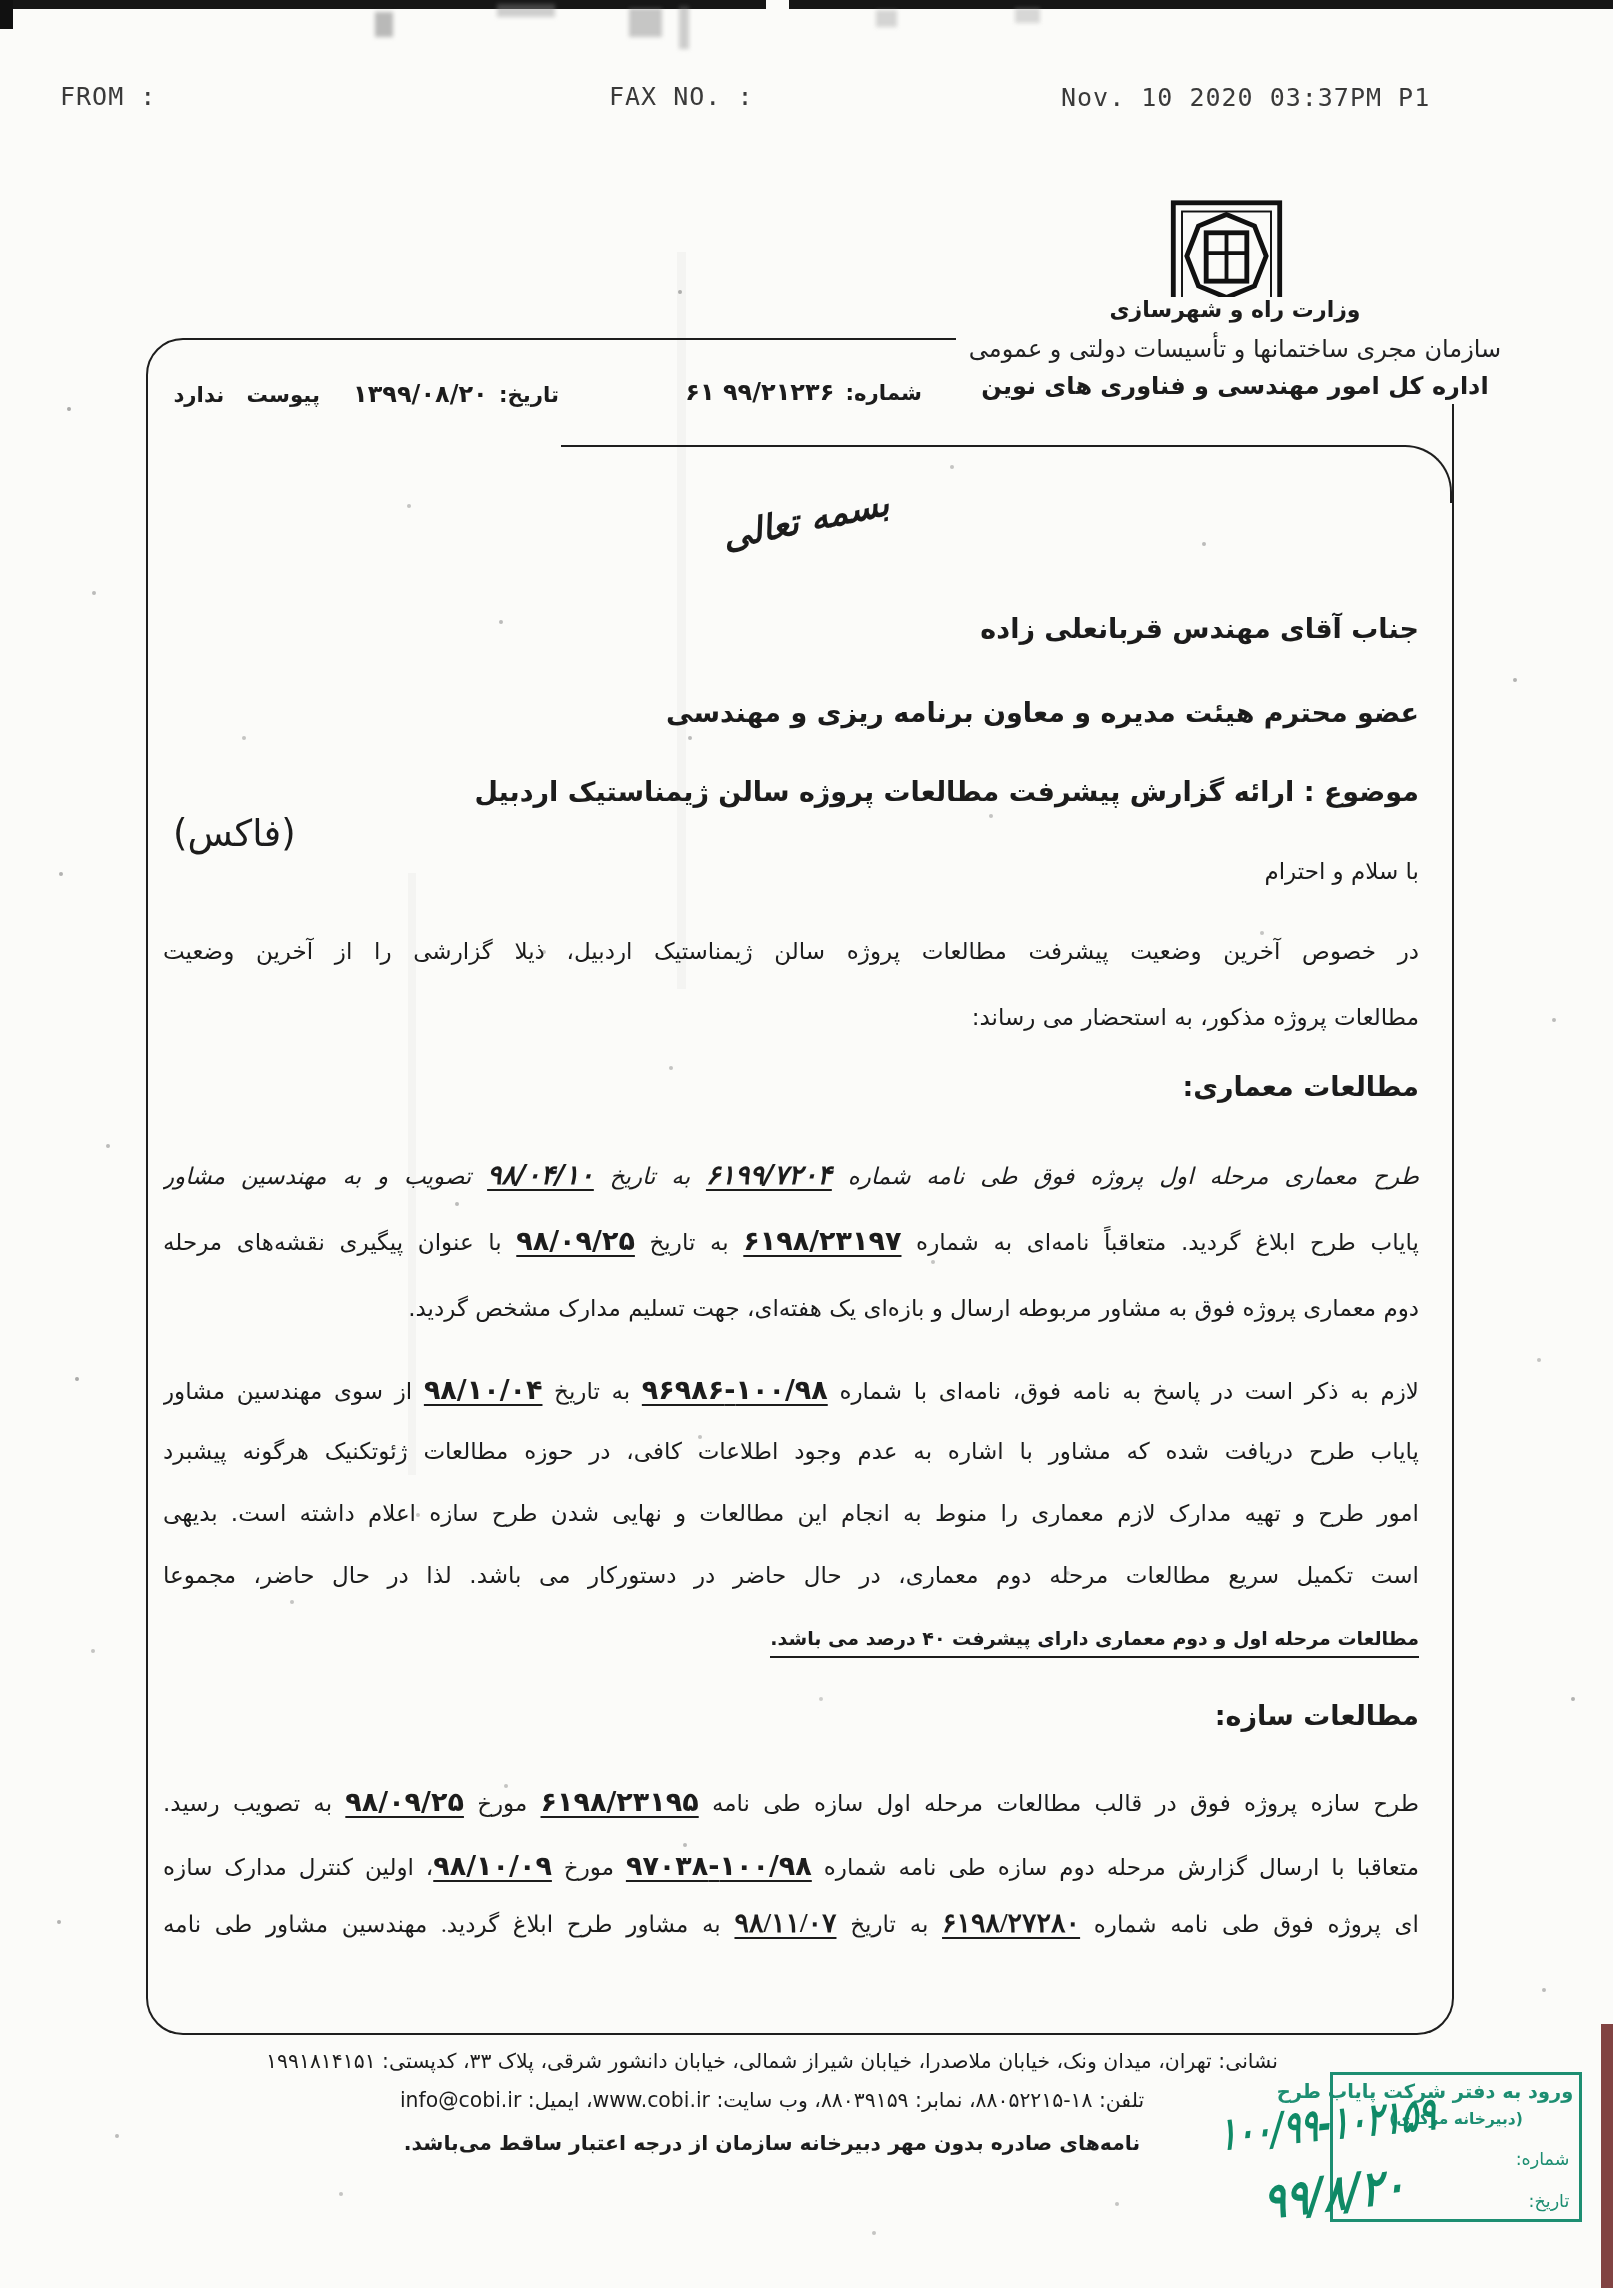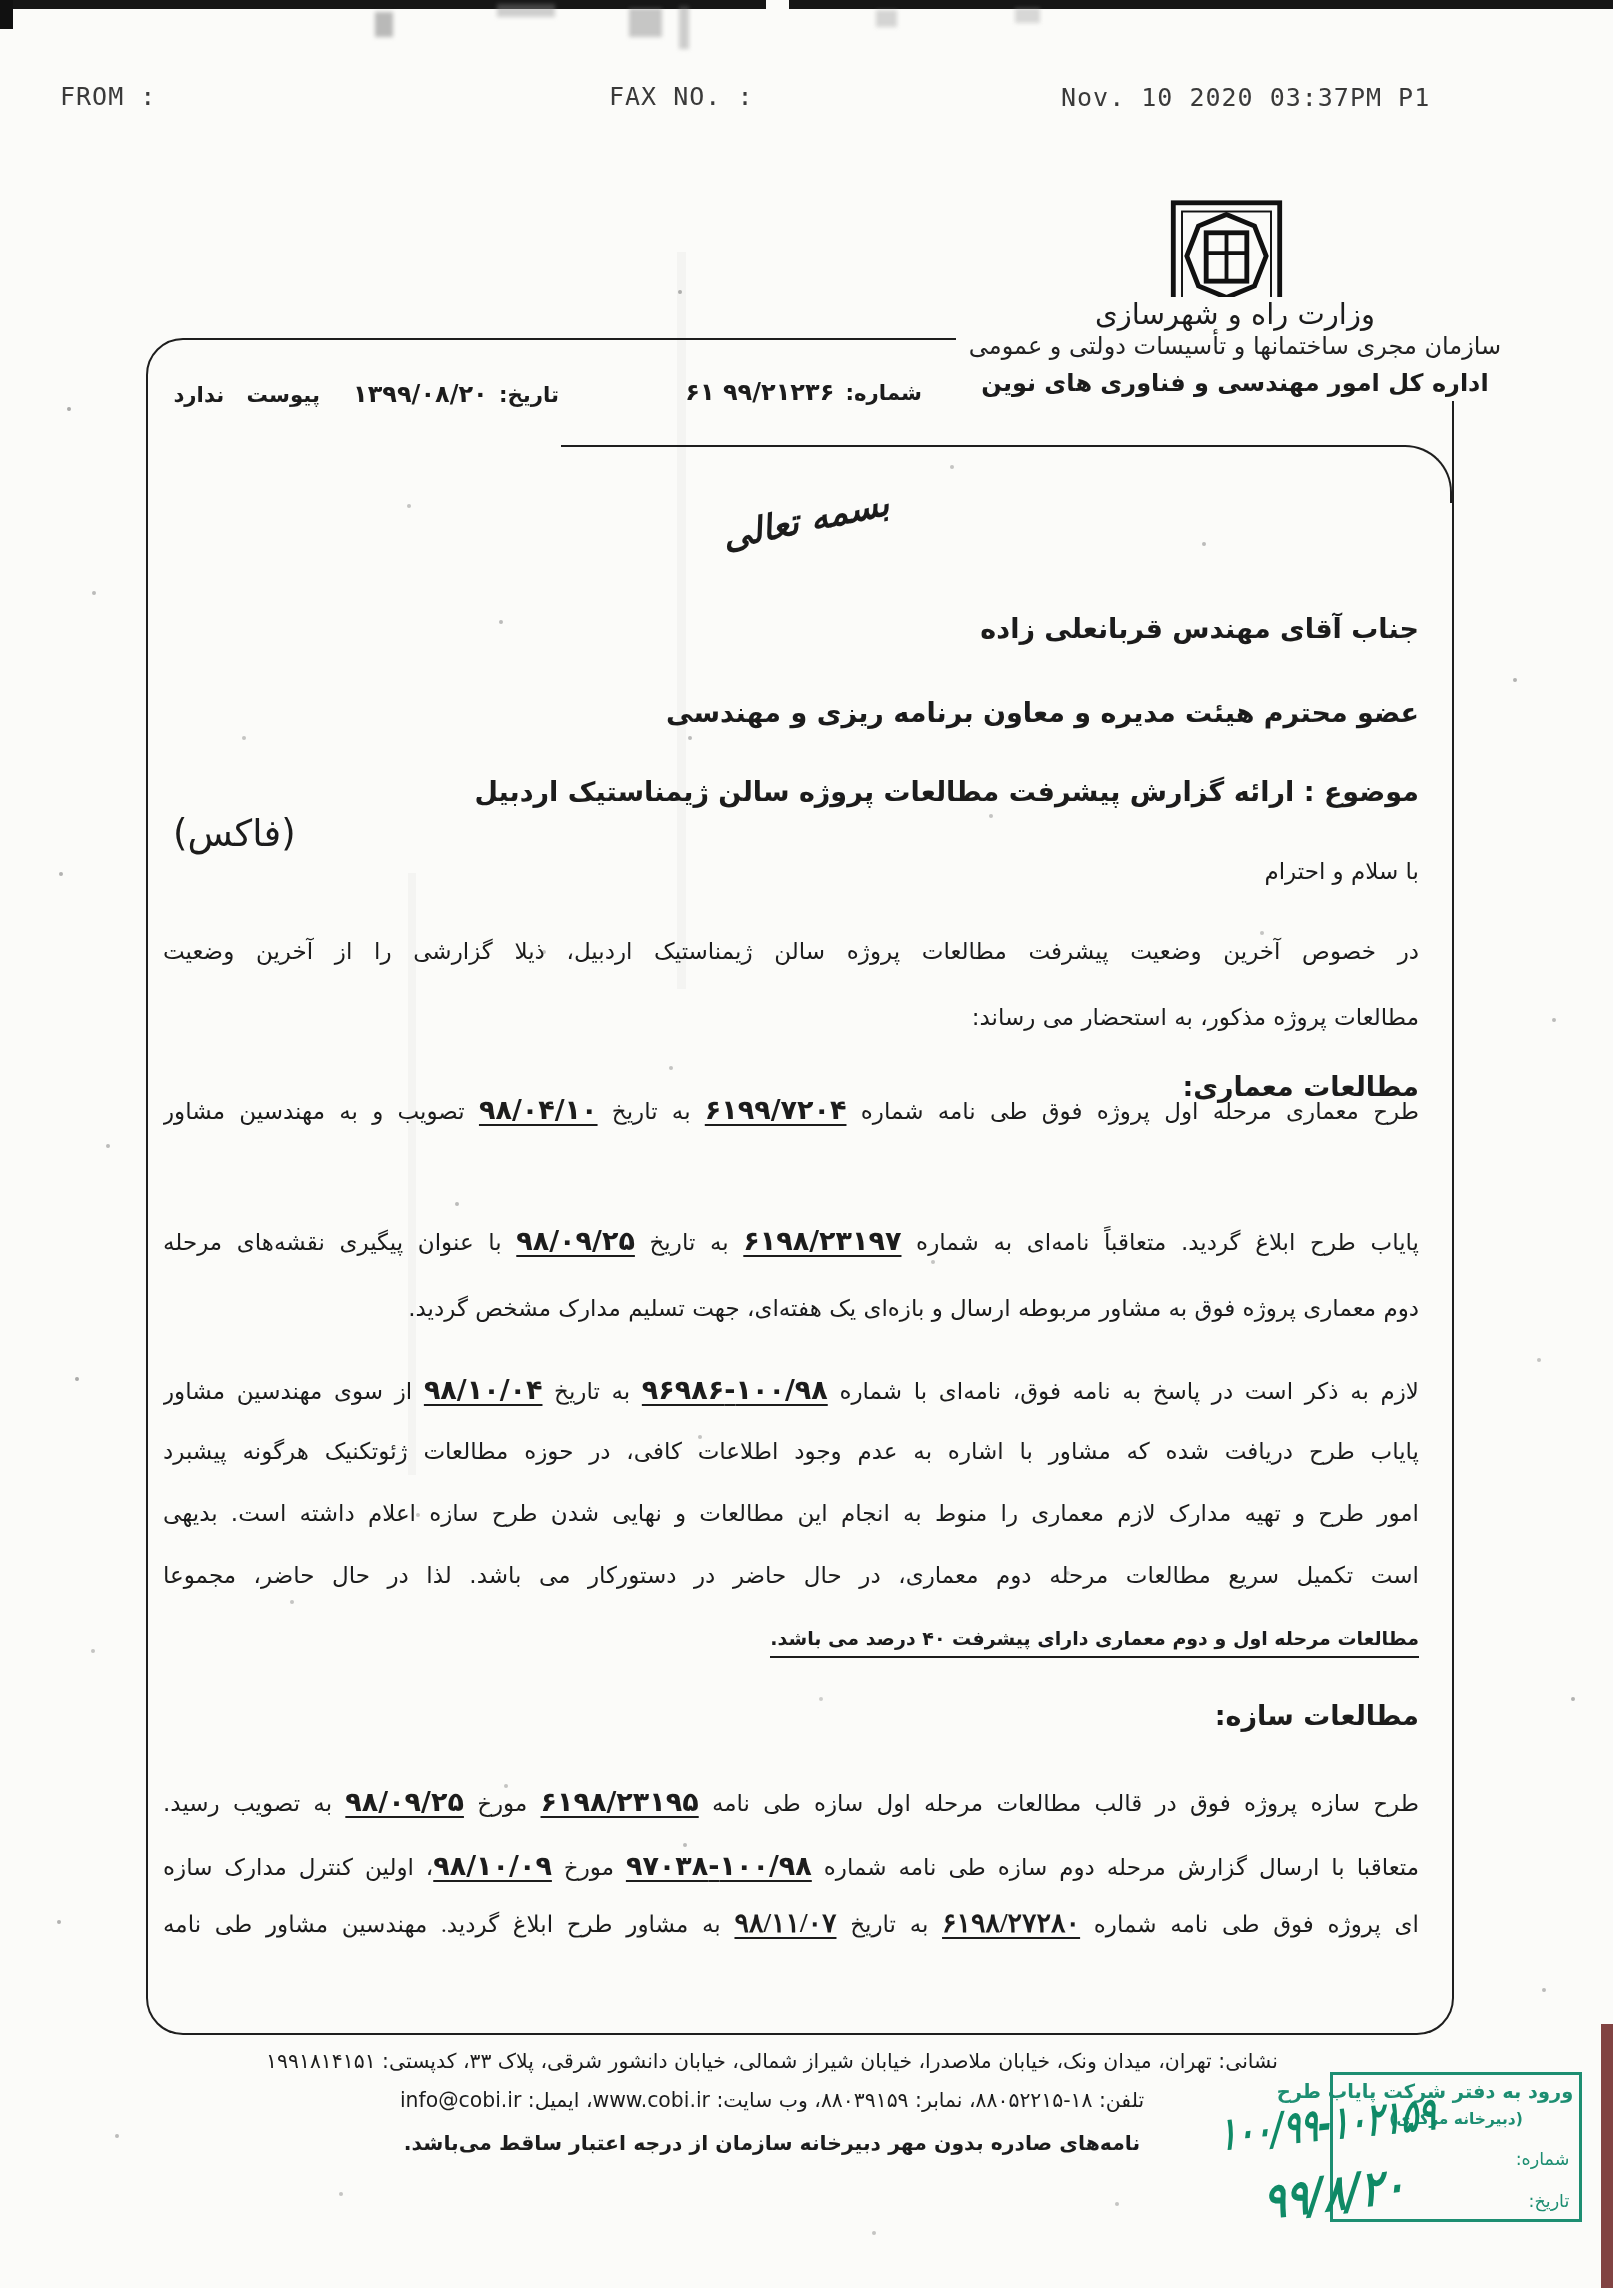--- a/index.html
+++ b/index.html
@@ -26,21 +26,21 @@
     417px 1514px 0 1px rgba(70,70,70,.3),505px 1785px 0 1px rgba(70,70,70,.3),679px 291px 0 1px rgba(70,70,70,.4),
     689px 737px 0 1px rgba(70,70,70,.35),670px 1067px 0 1px rgba(70,70,70,.3),699px 1436px 0 1px rgba(70,70,70,.3),
     684px 1844px 0 1px rgba(70,70,70,.35),951px 466px 0 1px rgba(70,70,70,.3),990px 815px 0 1px rgba(70,70,70,.3),
     932px 1261px 0 1px rgba(70,70,70,.3),1203px 543px 0 1px rgba(70,70,70,.35),1261px 932px 0 1px rgba(70,70,70,.3),
     1514px 679px 0 1px rgba(70,70,70,.4),1553px 1019px 0 1px rgba(70,70,70,.35),1538px 1359px 0 1px rgba(70,70,70,.3),
     1572px 1698px 0 1px rgba(70,70,70,.4),1543px 1989px 0 1px rgba(70,70,70,.35),340px 2193px 0 1px rgba(70,70,70,.3),
     873px 2232px 0 1px rgba(70,70,70,.3),1116px 2203px 0 1px rgba(70,70,70,.3),243px 737px 0 1px rgba(70,70,70,.3),
     291px 1601px 0 1px rgba(70,70,70,.3),820px 1698px 0 1px rgba(70,70,70,.25),1067px 1572px 0 1px rgba(70,70,70,.25);}
   
   .ministry-block{position:absolute;left:956px;top:297px;width:558px;background:#fbfbf9;text-align:center;direction:rtl;}
-  .ministry-name{font-size:29px;font-weight:400;margin-bottom:1px;}
+  .ministry-name{font-size:22px;font-weight:700;margin-bottom:13px;}
   .ministry-org{font-size:24px;margin-bottom:8.7px;color:#222;}
   .ministry-dept{font-size:24px;font-weight:700;padding-bottom:3.9px;}
   
   .frame{position:absolute;left:146px;top:338px;width:1304px;height:1693px;border:2.9px solid #1e1e1e;border-radius:37px;}
   .frame-rule{position:absolute;left:561px;top:445px;width:889px;height:56px;border-top:2.9px solid #1e1e1e;border-right:2.9px solid #1e1e1e;border-top-right-radius:47px;}
   
   .meta{position:absolute;direction:rtl;white-space:nowrap;font-weight:700;}
   .meta .lbl{font-size:21.3px;}
   .meta .val{font-size:24px;}
   
@@ -127,21 +127,21 @@
 <div class="rline bold28" style="top:776px;">موضوع : ارائه گزارش پیشرفت مطالعات پروژه سالن ژیمناستیک اردبیل</div>
 <div class="faxnote">(فاکس)</div>
 
 <div class="rline greet" style="top:858px;">با سلام و احترام</div>
 
 <div class="bl j" style="top:932px;"><span>در خصوص آخرین وضعیت پیشرفت مطالعات پروژه سالن ژیمناستیک اردبیل، ذیلا گزارشی را از آخرین وضعیت</span></div>
 <div class="bl r" style="top:998px;"><span>مطالعات پروژه مذکور، به استحضار می رساند:</span></div>
 
 <div class="rline h-sec" style="top:1071px;">مطالعات معماری:</div>
 
-<div class="bl j" style="top:1090px;">
+<div class="bl j" style="top:1155px;font-style:italic;">
   <span>طرح معماری مرحله اول پروژه فوق طی نامه شماره </span><span class="num">۶۱۹۹/۷۲۰۴</span><span> به تاریخ </span><span class="num">۹۸/۰۴/۱۰</span><span> تصویب و به مهندسین مشاور</span>
 </div>
 <div class="bl j" style="top:1221px;">
   <span>پایاب طرح ابلاغ گردید. متعاقباً نامه‌ای به شماره </span><span class="num">۶۱۹۸/۲۳۱۹۷</span><span> به تاریخ </span><span class="num">۹۸/۰۹/۲۵</span><span> با عنوان پیگیری نقشه‌های مرحله</span>
 </div>
 <div class="bl r" style="top:1289px;"><span>دوم معماری پروژه فوق به مشاور مربوطه ارسال و بازه‌ای یک هفته‌ای، جهت تسلیم مدارک مشخص گردید.</span></div>
 
 <div class="bl j" style="top:1370px;">
   <span>لازم به ذکر است در پاسخ به نامه فوق، نامه‌ای با شماره </span><span class="num">۱۰۰/۹۸-۹۶۹۸۶</span><span> به تاریخ </span><span class="num">۹۸/۱۰/۰۴</span><span> از سوی مهندسین مشاور</span>
 </div>

